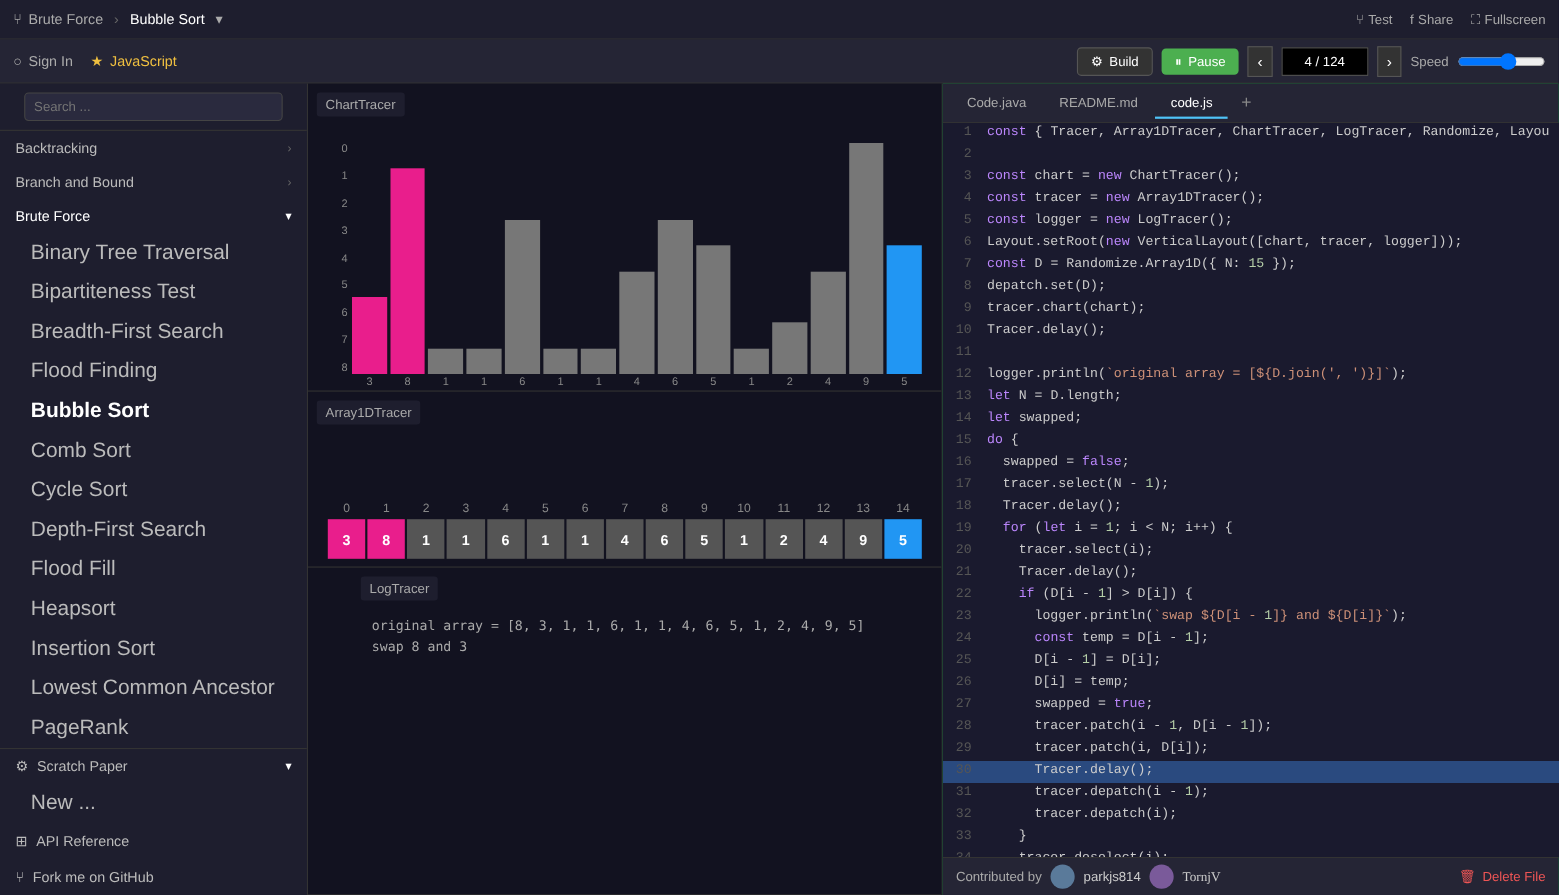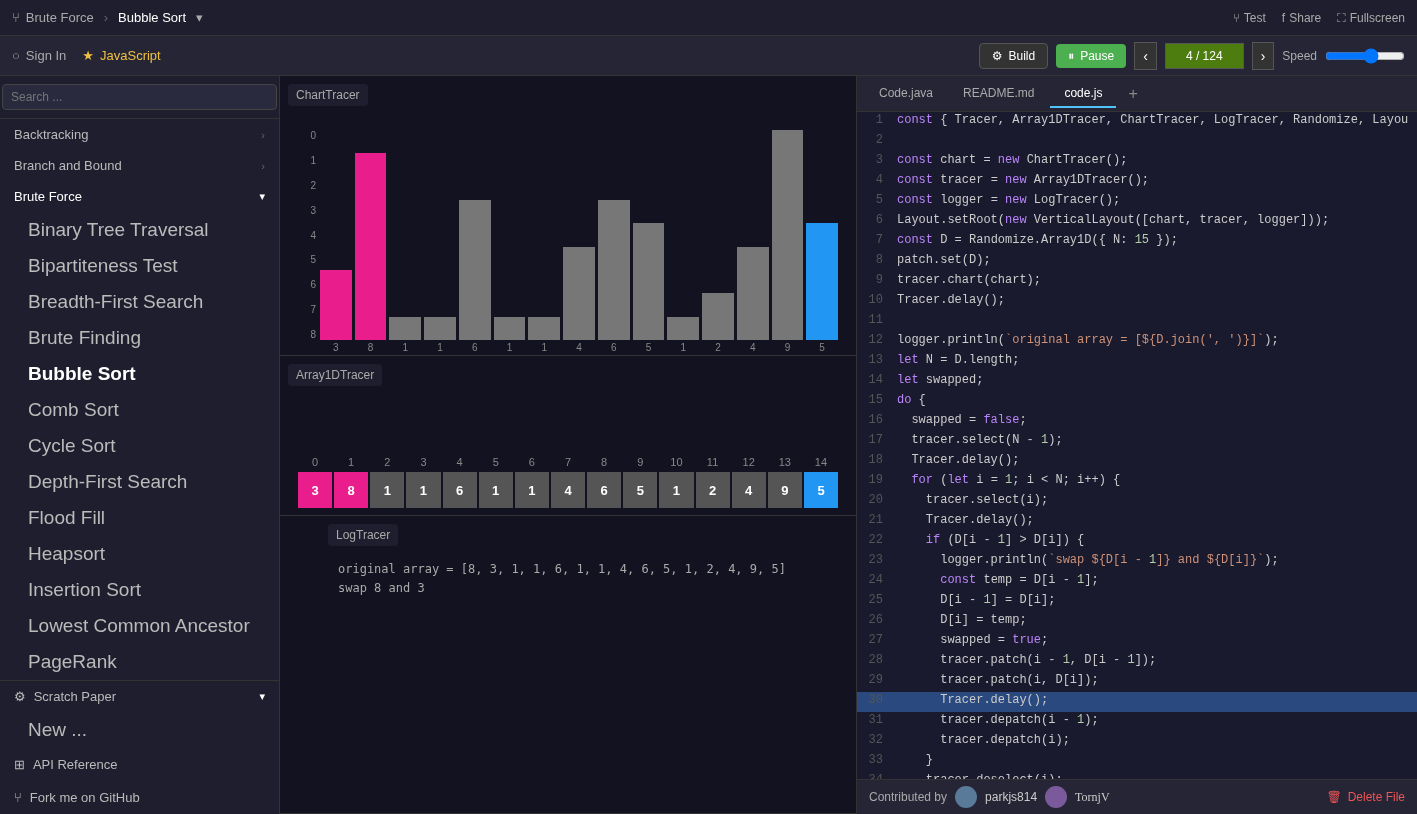--- a/index.html
+++ b/index.html
@@ -24,30 +24,30 @@
       background: #252535; height: 40px; padding: 0 12px;
       border-bottom: 1px solid #333;
     }
     #second-nav-left { display: flex; align-items: center; gap: 16px; }
     .sign-in-btn { background: none; border: none; color: #aaa; cursor: pointer; font-size: 13px; display: flex; align-items: center; gap: 6px; }
     .js-badge { background: none; border: none; color: #f0c040; cursor: pointer; font-size: 13px; display: flex; align-items: center; gap: 6px; }
     #second-nav-right { display: flex; align-items: center; gap: 8px; }
     .build-btn { background: #333; border: 1px solid #555; color: #fff; padding: 5px 12px; border-radius: 4px; cursor: pointer; font-size: 12px; display: flex; align-items: center; gap: 6px; }
     .pause-btn { background: #4caf50; border: none; color: #fff; padding: 5px 12px; border-radius: 4px; cursor: pointer; font-size: 12px; display: flex; align-items: center; gap: 6px; }
     .nav-arrow { background: #333; border: 1px solid #555; color: #fff; padding: 5px 8px; cursor: pointer; font-size: 14px; }
-    .step-indicator { background: #4d7c0f; border: 1px solid #555; color: #fff; padding: 5px 20px; font-size: 12px; }
+    .step-indicator { background: #000000; border: 1px solid #555; color: #fff; padding: 5px 20px; font-size: 12px; }
     .speed-label { color: #aaa; font-size: 12px; }
     .speed-slider { width: 80px; }
 
     
     #main { display: flex; height: calc(100vh - 76px); }
 
     
     #sidebar { width: 280px; background: #1e1e2e; border-right: 1px solid #333; display: flex; flex-direction: column; overflow: hidden; }
-    #search-box { padding: 8px 2px; border-bottom: 1px solid #333; }
+    #search-box { padding: 8px 22px; border-bottom: 1px solid #333; }
     #search-box input { width: 100%; background: #2a2a3e; border: 1px solid #444; color: #aaa; padding: 5px 8px; border-radius: 4px; font-size: 12px; }
     #sidebar-list { flex: 1; overflow-y: auto; }
     .sidebar-item { padding: 8px 14px; cursor: pointer; display: flex; align-items: center; justify-content: space-between; color: #bbb; font-size: 13px; }
     .sidebar-item.expanded { color: #fff; }
     .sidebar-item .chevron-right { color: #666; font-size: 11px; }
     .sidebar-subitem { padding: 7px 14px 7px 28px; cursor: pointer; color: #bbb; font-size: 19px; }
     .sidebar-subitem.active { color: #fff; }
     .sidebar-bottom { border-top: 1px solid #333; }
     .sidebar-bottom-item { padding: 9px 14px; cursor: pointer; color: #bbb; font-size: 13px; display: flex; align-items: center; gap: 8px; }
 
@@ -173,21 +173,21 @@
         <span class="chevron-right">›</span>
       </div>
 
       <div class="sidebar-item expanded">
         <span>Brute Force</span>
         <span class="chevron-right" style="color:#fff;">▾</span>
       </div>
       <div class="sidebar-subitem">Binary Tree Traversal</div>
       <div class="sidebar-subitem">Bipartiteness Test</div>
       <div class="sidebar-subitem">Breadth-First Search</div>
-      <div class="sidebar-subitem">Brute Finding</div>
+      <div class="sidebar-subitem">Flood Finding</div>
       <div class="sidebar-subitem active" style="color:#fff;font-weight:600;">Bubble Sort</div>
       <div class="sidebar-subitem">Comb Sort</div>
       <div class="sidebar-subitem">Cycle Sort</div>
       <div class="sidebar-subitem">Depth-First Search</div>
       <div class="sidebar-subitem">Flood Fill</div>
       <div class="sidebar-subitem">Heapsort</div>
       <div class="sidebar-subitem">Insertion Sort</div>
       <div class="sidebar-subitem">Lowest Common Ancestor</div>
       <div class="sidebar-subitem">PageRank</div>
       <div class="sidebar-subitem">Pancake Sort</div>
@@ -351,21 +351,21 @@
         <div class="code-line">
           <span class="line-num">6</span>
           <span class="line-code">Layout.setRoot(<span class="kw">new</span> VerticalLayout([chart, tracer, logger]));</span>
         </div>
         <div class="code-line">
           <span class="line-num">7</span>
           <span class="line-code"><span class="kw">const</span> D = Randomize.Array1D({ N: <span class="num">15</span> });</span>
         </div>
         <div class="code-line">
           <span class="line-num">8</span>
-          <span class="line-code">patch.set(D);</span>
+          <span class="line-code">depatch.set(D);</span>
         </div>
         <div class="code-line">
           <span class="line-num">9</span>
           <span class="line-code">tracer.chart(chart);</span>
         </div>
         <div class="code-line">
           <span class="line-num">10</span>
           <span class="line-code">Tracer.delay();</span>
         </div>
         <div class="code-line">

